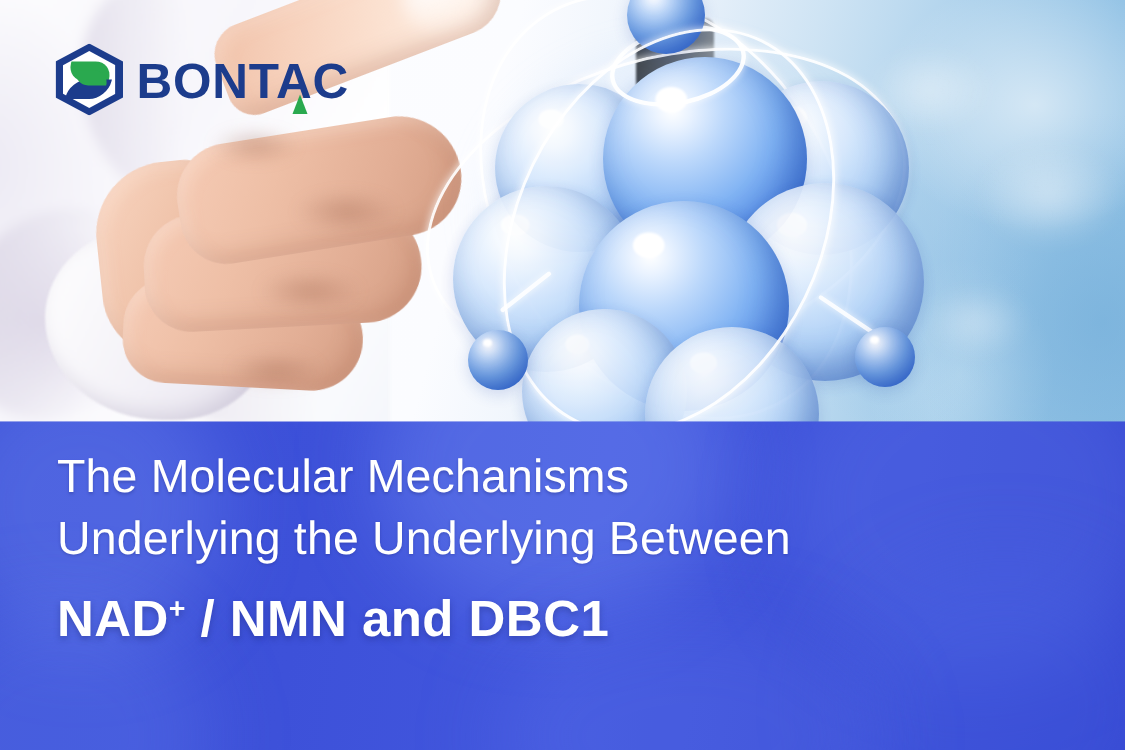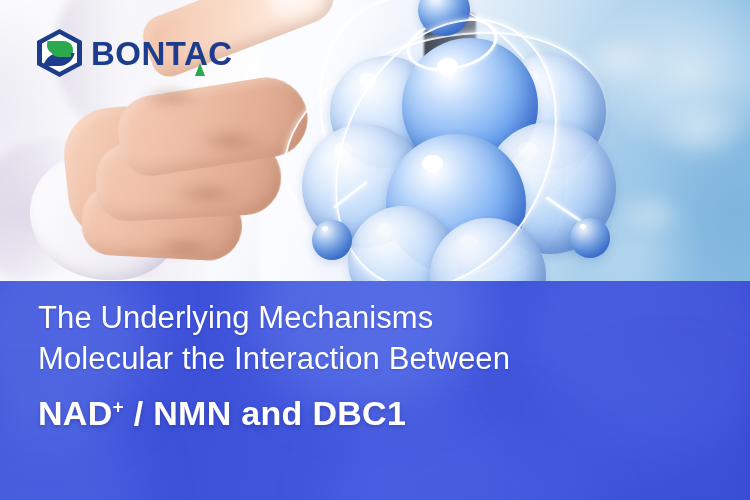--- a/index.html
+++ b/index.html
@@ -430,19 +430,19 @@
 
   <div class="title-banner">
     <div class="banner-blob bb1"></div>
     <div class="banner-blob bb2"></div>
     <div class="banner-blob bb3"></div>
     <div class="banner-blob bb4"></div>
     <div class="banner-blob bb5"></div>
     <div class="banner-blob bb6"></div>
 
     <div class="title-block">
-      <div class="title-line">The Underlying Mechanisms</div>
-      <div class="title-line">Molecular the Interaction Between</div>
+      <div class="title-line">The Molecular Mechanisms</div>
+      <div class="title-line">Underlying the Underlying Between</div>
       <div class="title-emph"><span>NAD</span><span class="sup">+</span><span> / NMN and DBC1</span></div>
     </div>
   </div>
 
 </div>
 
 </body></html>

